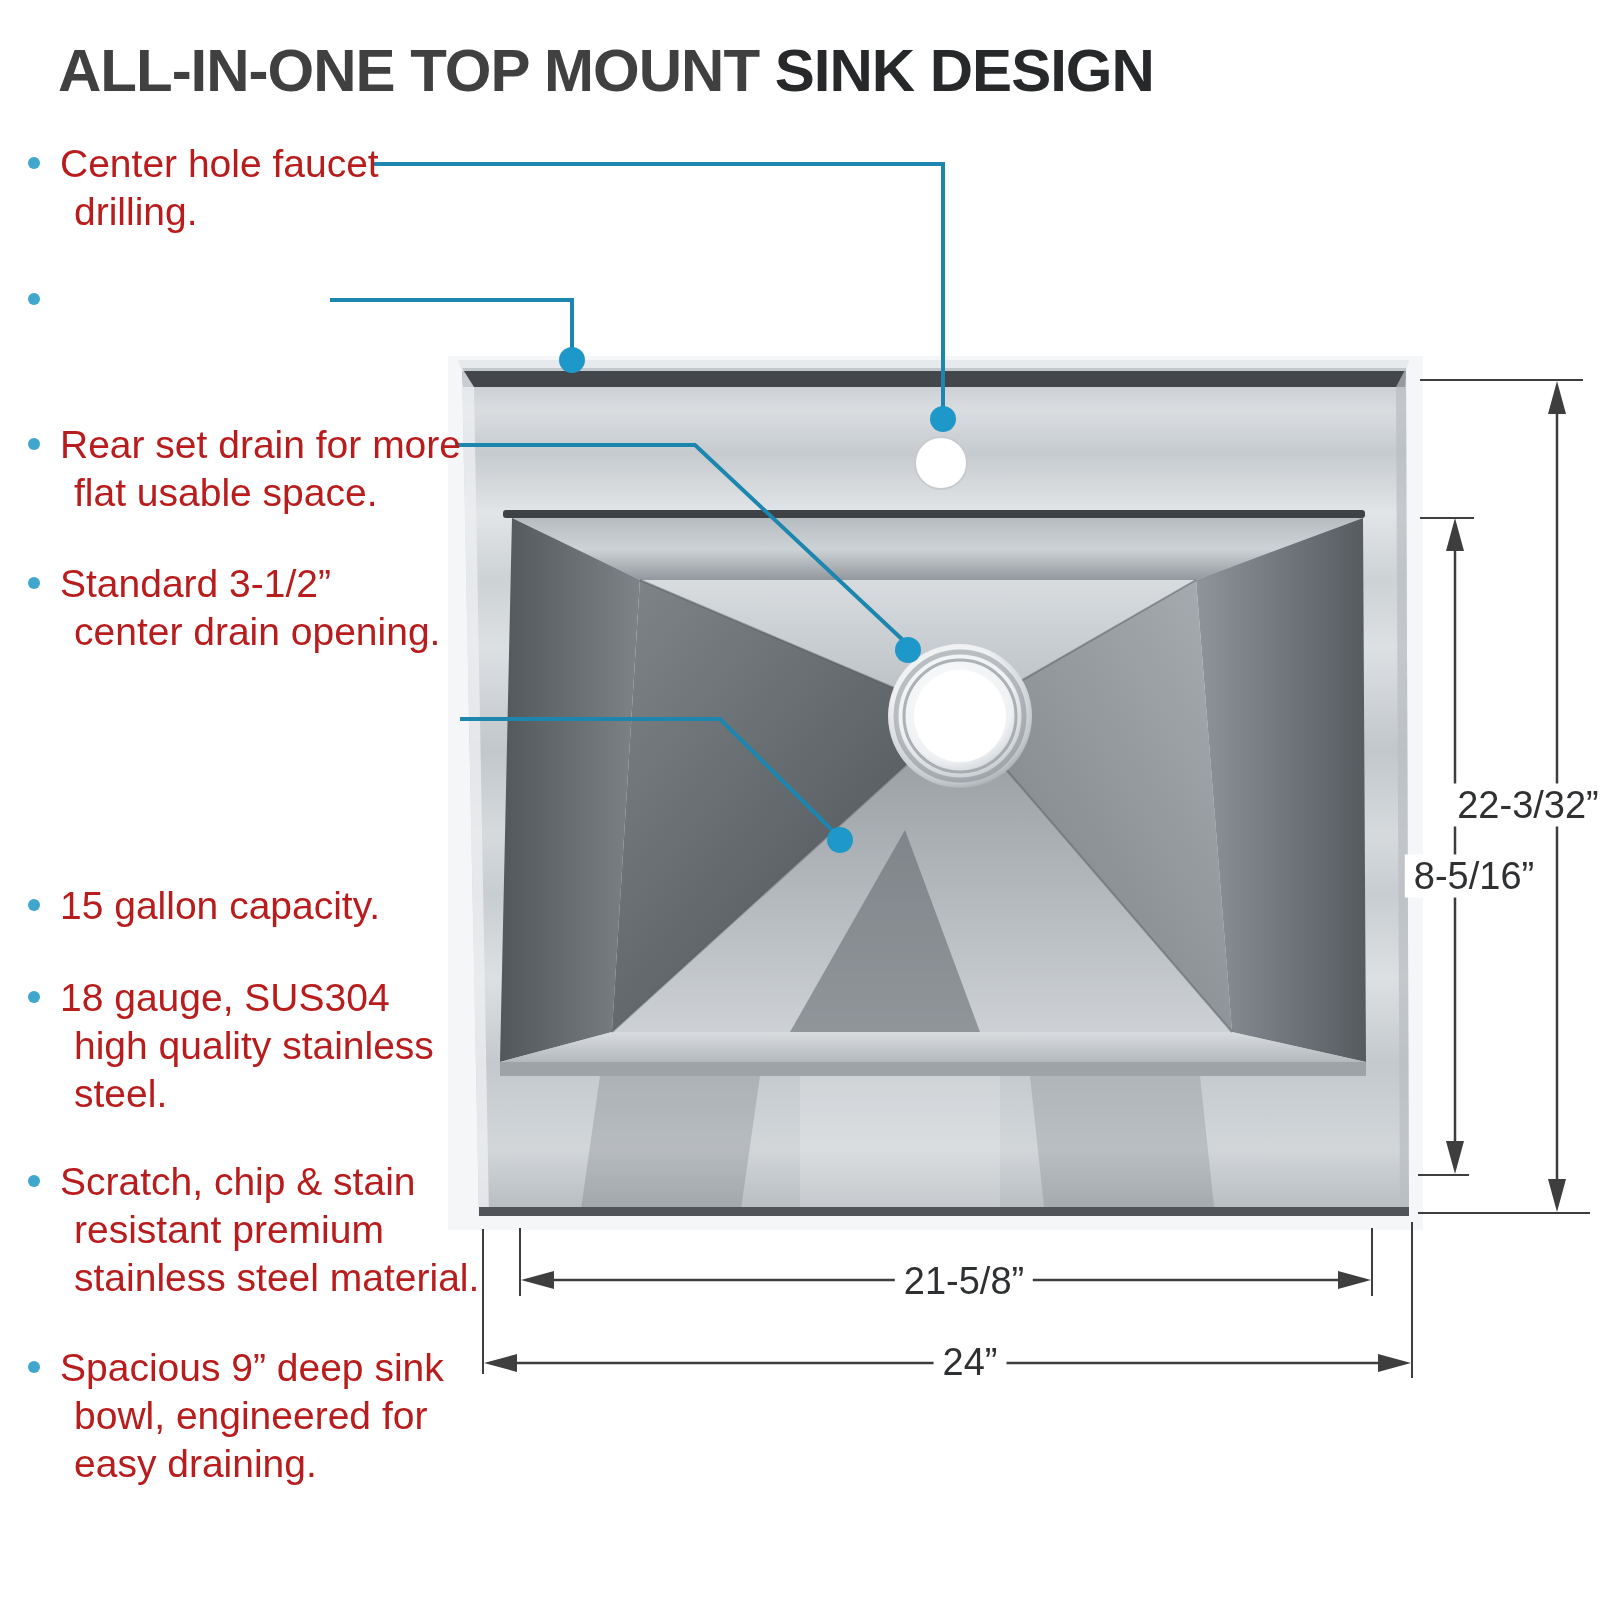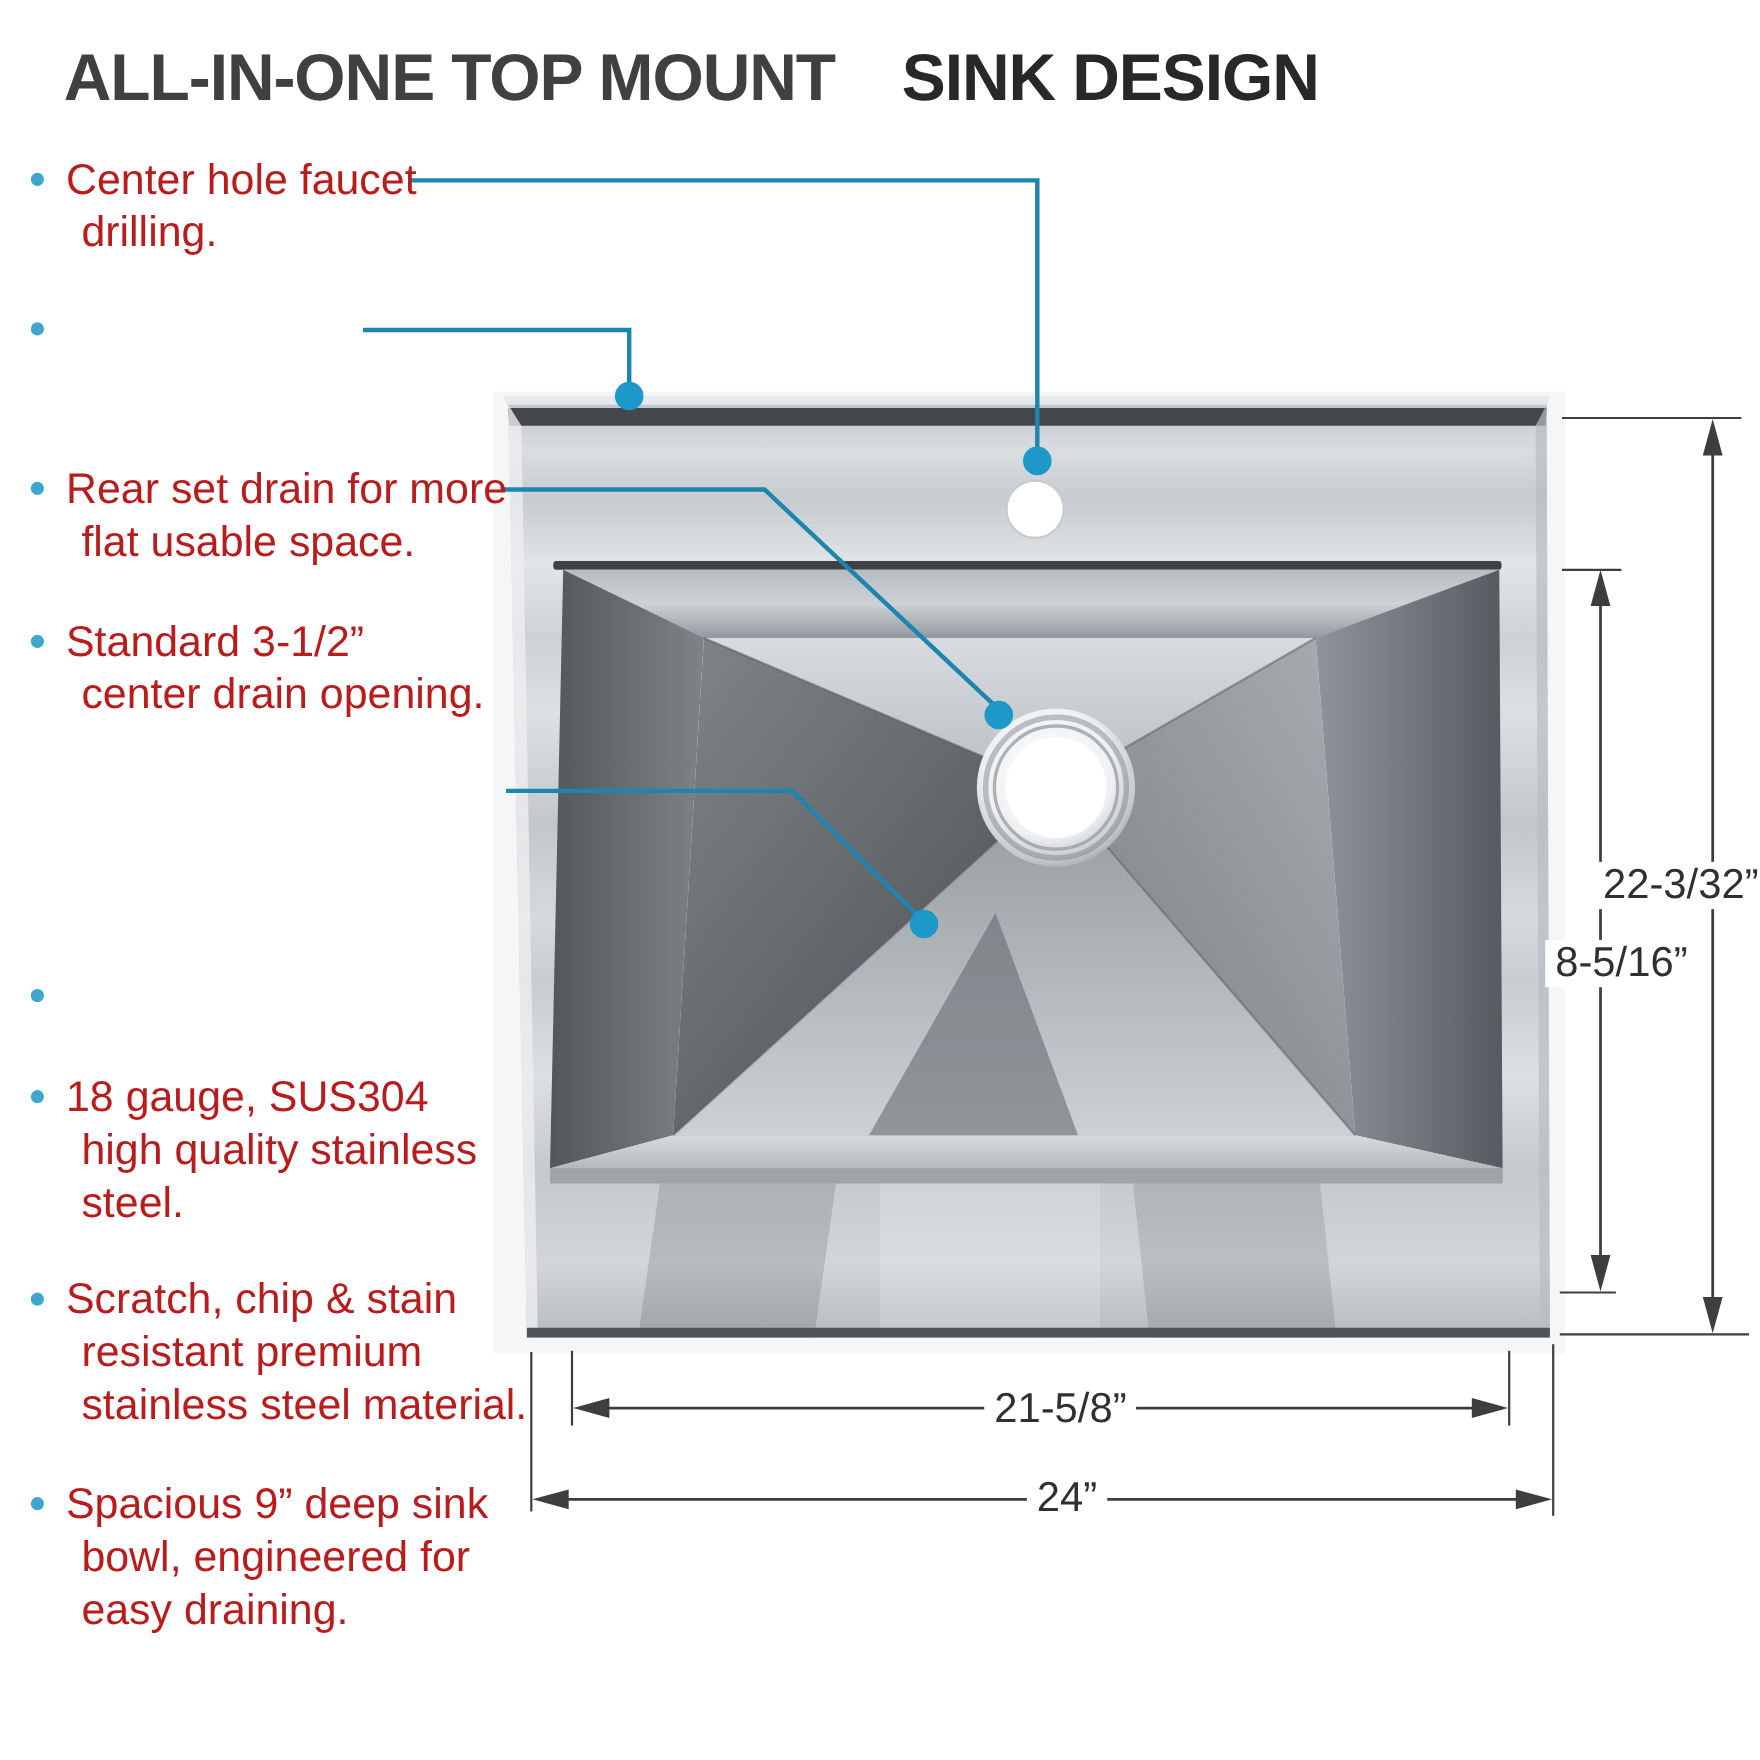--- a/index.html
+++ b/index.html
@@ -5,21 +5,21 @@
   html,body{margin:0;padding:0;background:#ffffff;}
   .canvas{
     position:relative;width:1600px;height:1600px;overflow:hidden;background:#ffffff;
     font-family:"Liberation Sans", sans-serif;color:#3b3f42;
   }
   .page-title{
     position:absolute;left:58px;top:36px;margin:0;
     font-size:60px;font-weight:700;letter-spacing:-1px;white-space:nowrap;
   }
   .page-title .accent{color:#404040;}
-  .page-title .rest{color:#26282a;margin-left:45px;}
+  .page-title .rest{color:#26282a;}
   .diagram-svg{position:absolute;left:0;top:0;width:1600px;height:1600px;}
   .feature-item{
     position:absolute;left:28px;display:flex;align-items:flex-start;width:470px;
   }
   .bullet-dot{
     flex:0 0 auto;width:12px;height:12px;border-radius:50%;
     background:#3fa6cd;margin-top:17px;
   }
   .feature-text{
     margin-left:20px;font-size:39px;line-height:48px;color:#b91c1c;
@@ -214,20 +214,21 @@
     <div class="feature-text">Rear set drain for more
 flat usable space.</div>
   </div>
   <div class="feature-item" style="top:560px">
     <span class="bullet-dot"></span>
     <div class="feature-text">Standard 3-1/2”
 center drain opening.</div>
   </div>
   <div class="feature-item" style="top:882px">
     <span class="bullet-dot"></span>
+    <div class="feature-text">15 gallon capacity.</div>
   </div>
   <div class="feature-item" style="top:974px">
     <span class="bullet-dot"></span>
     <div class="feature-text">18 gauge, SUS304
 high quality stainless
 steel.</div>
   </div>
   <div class="feature-item" style="top:1158px">
     <span class="bullet-dot"></span>
     <div class="feature-text">Scratch, chip &amp; stain

